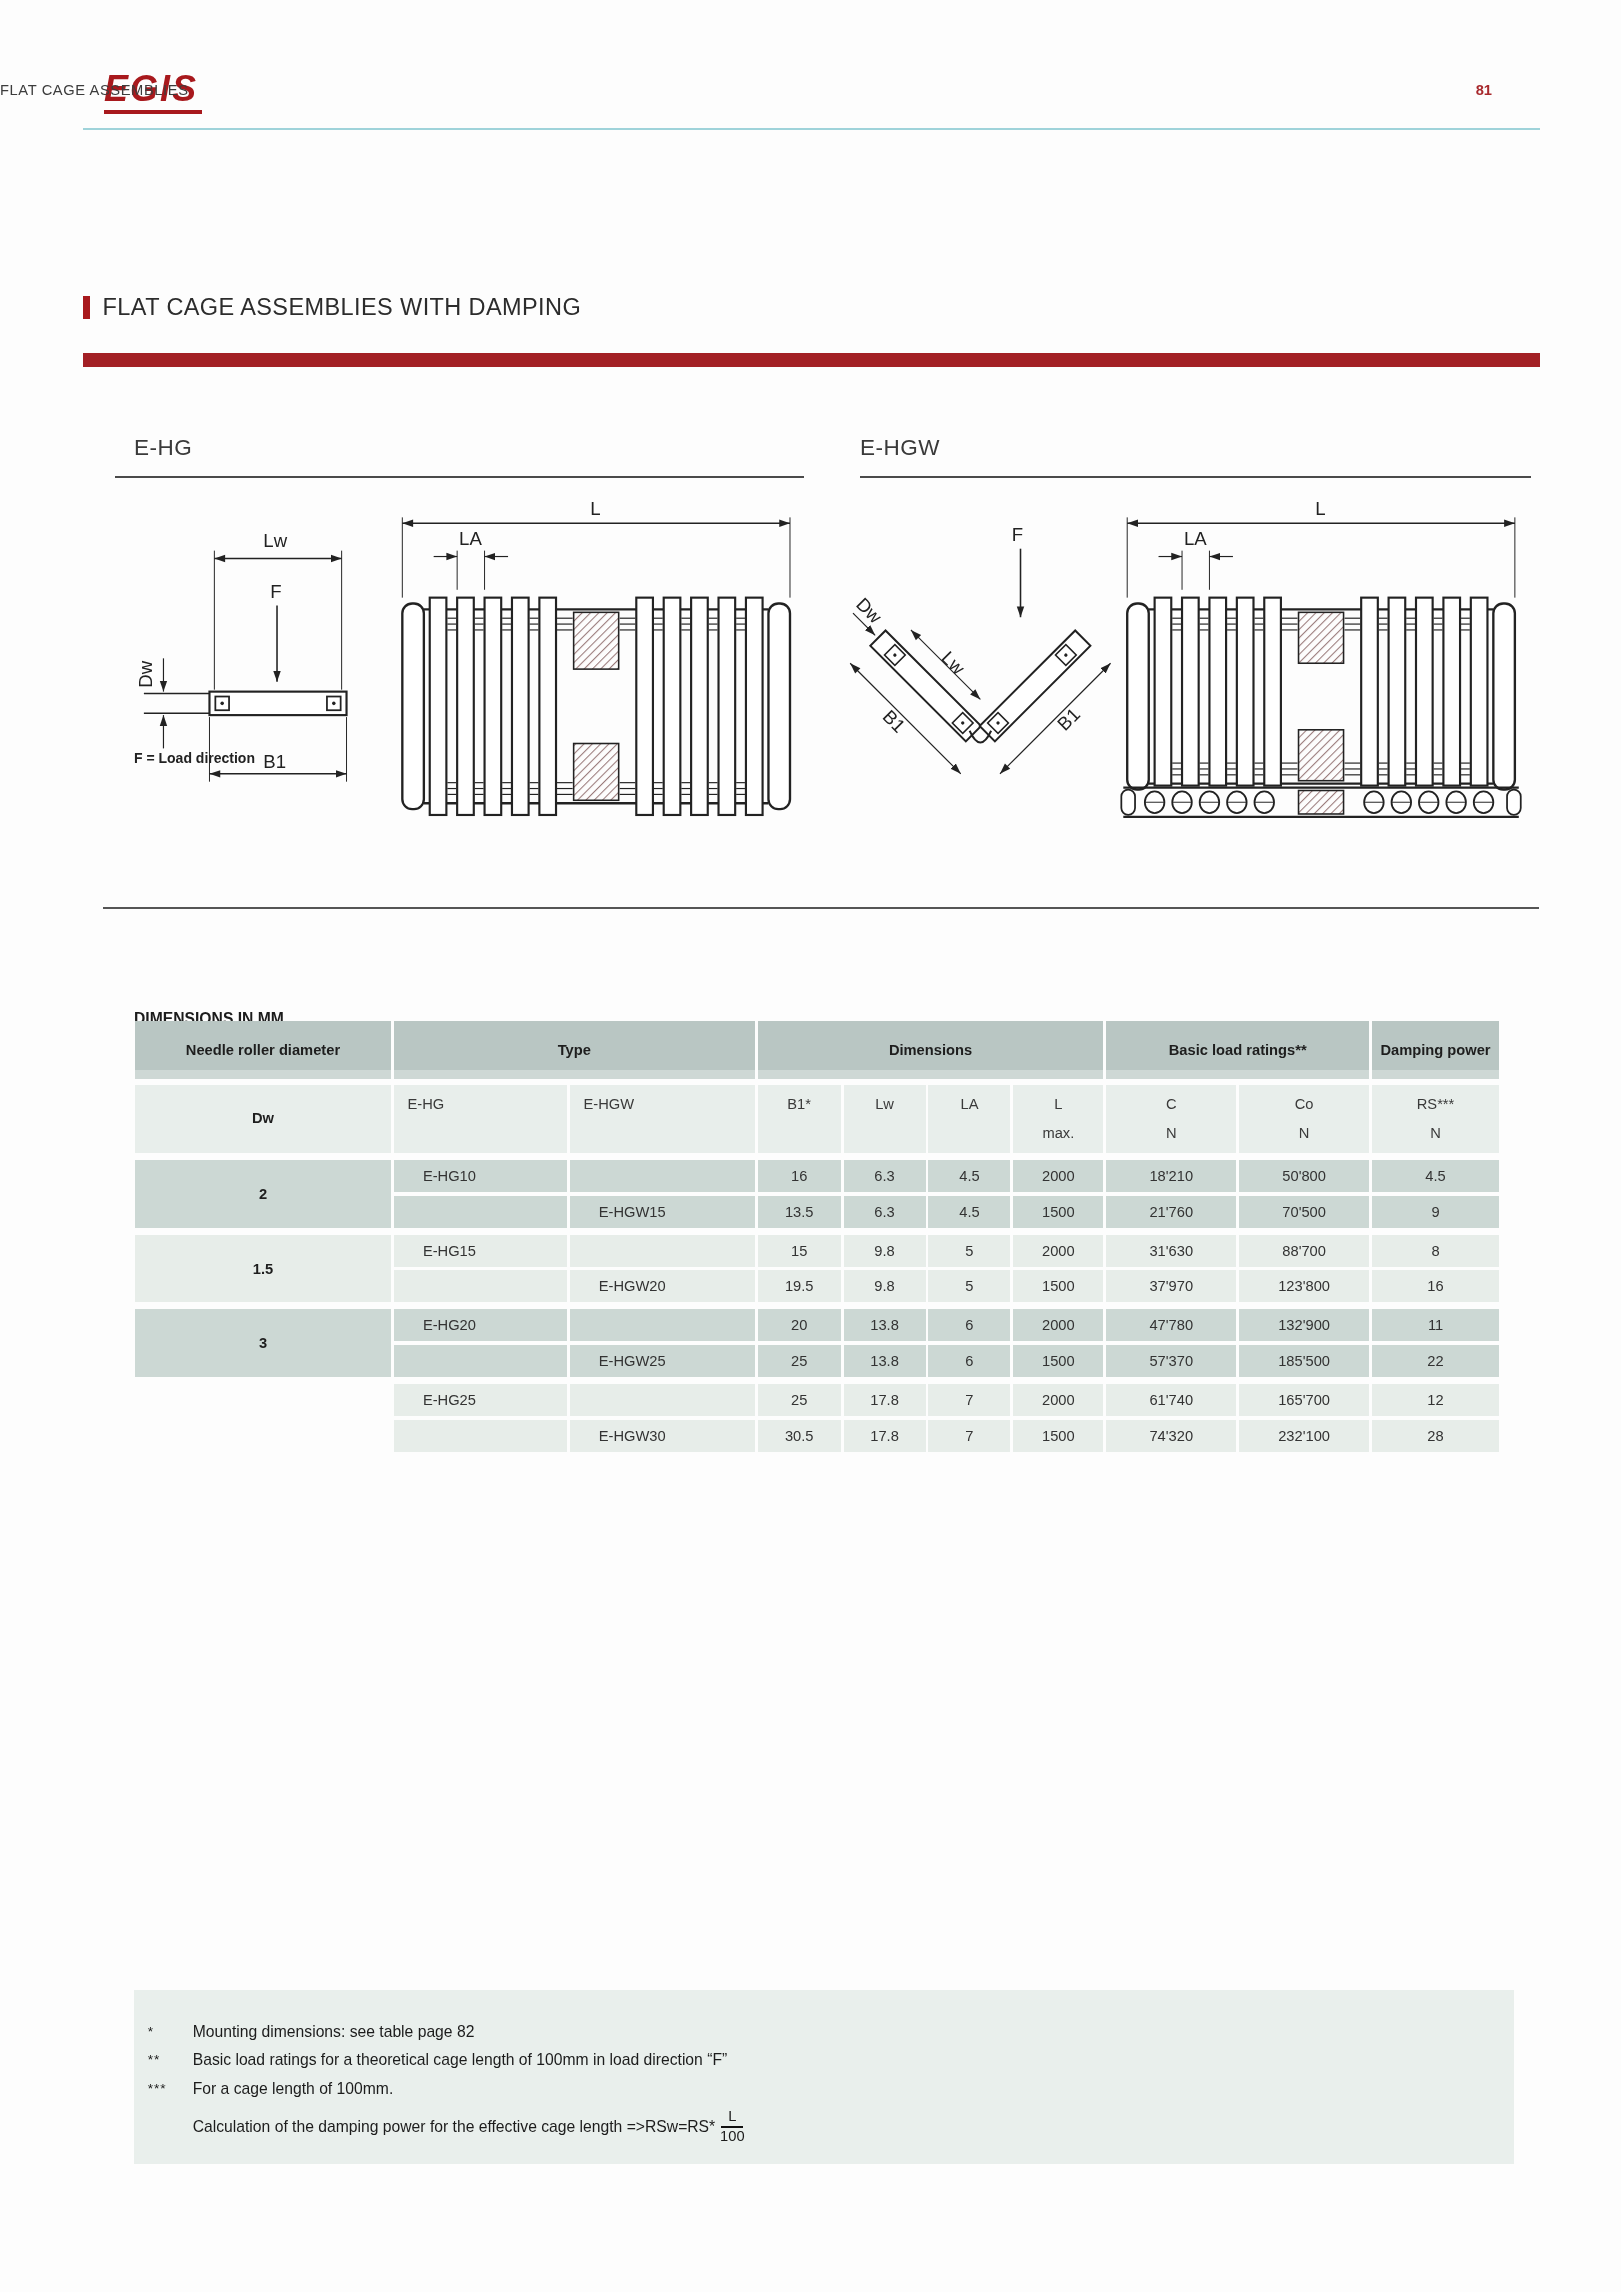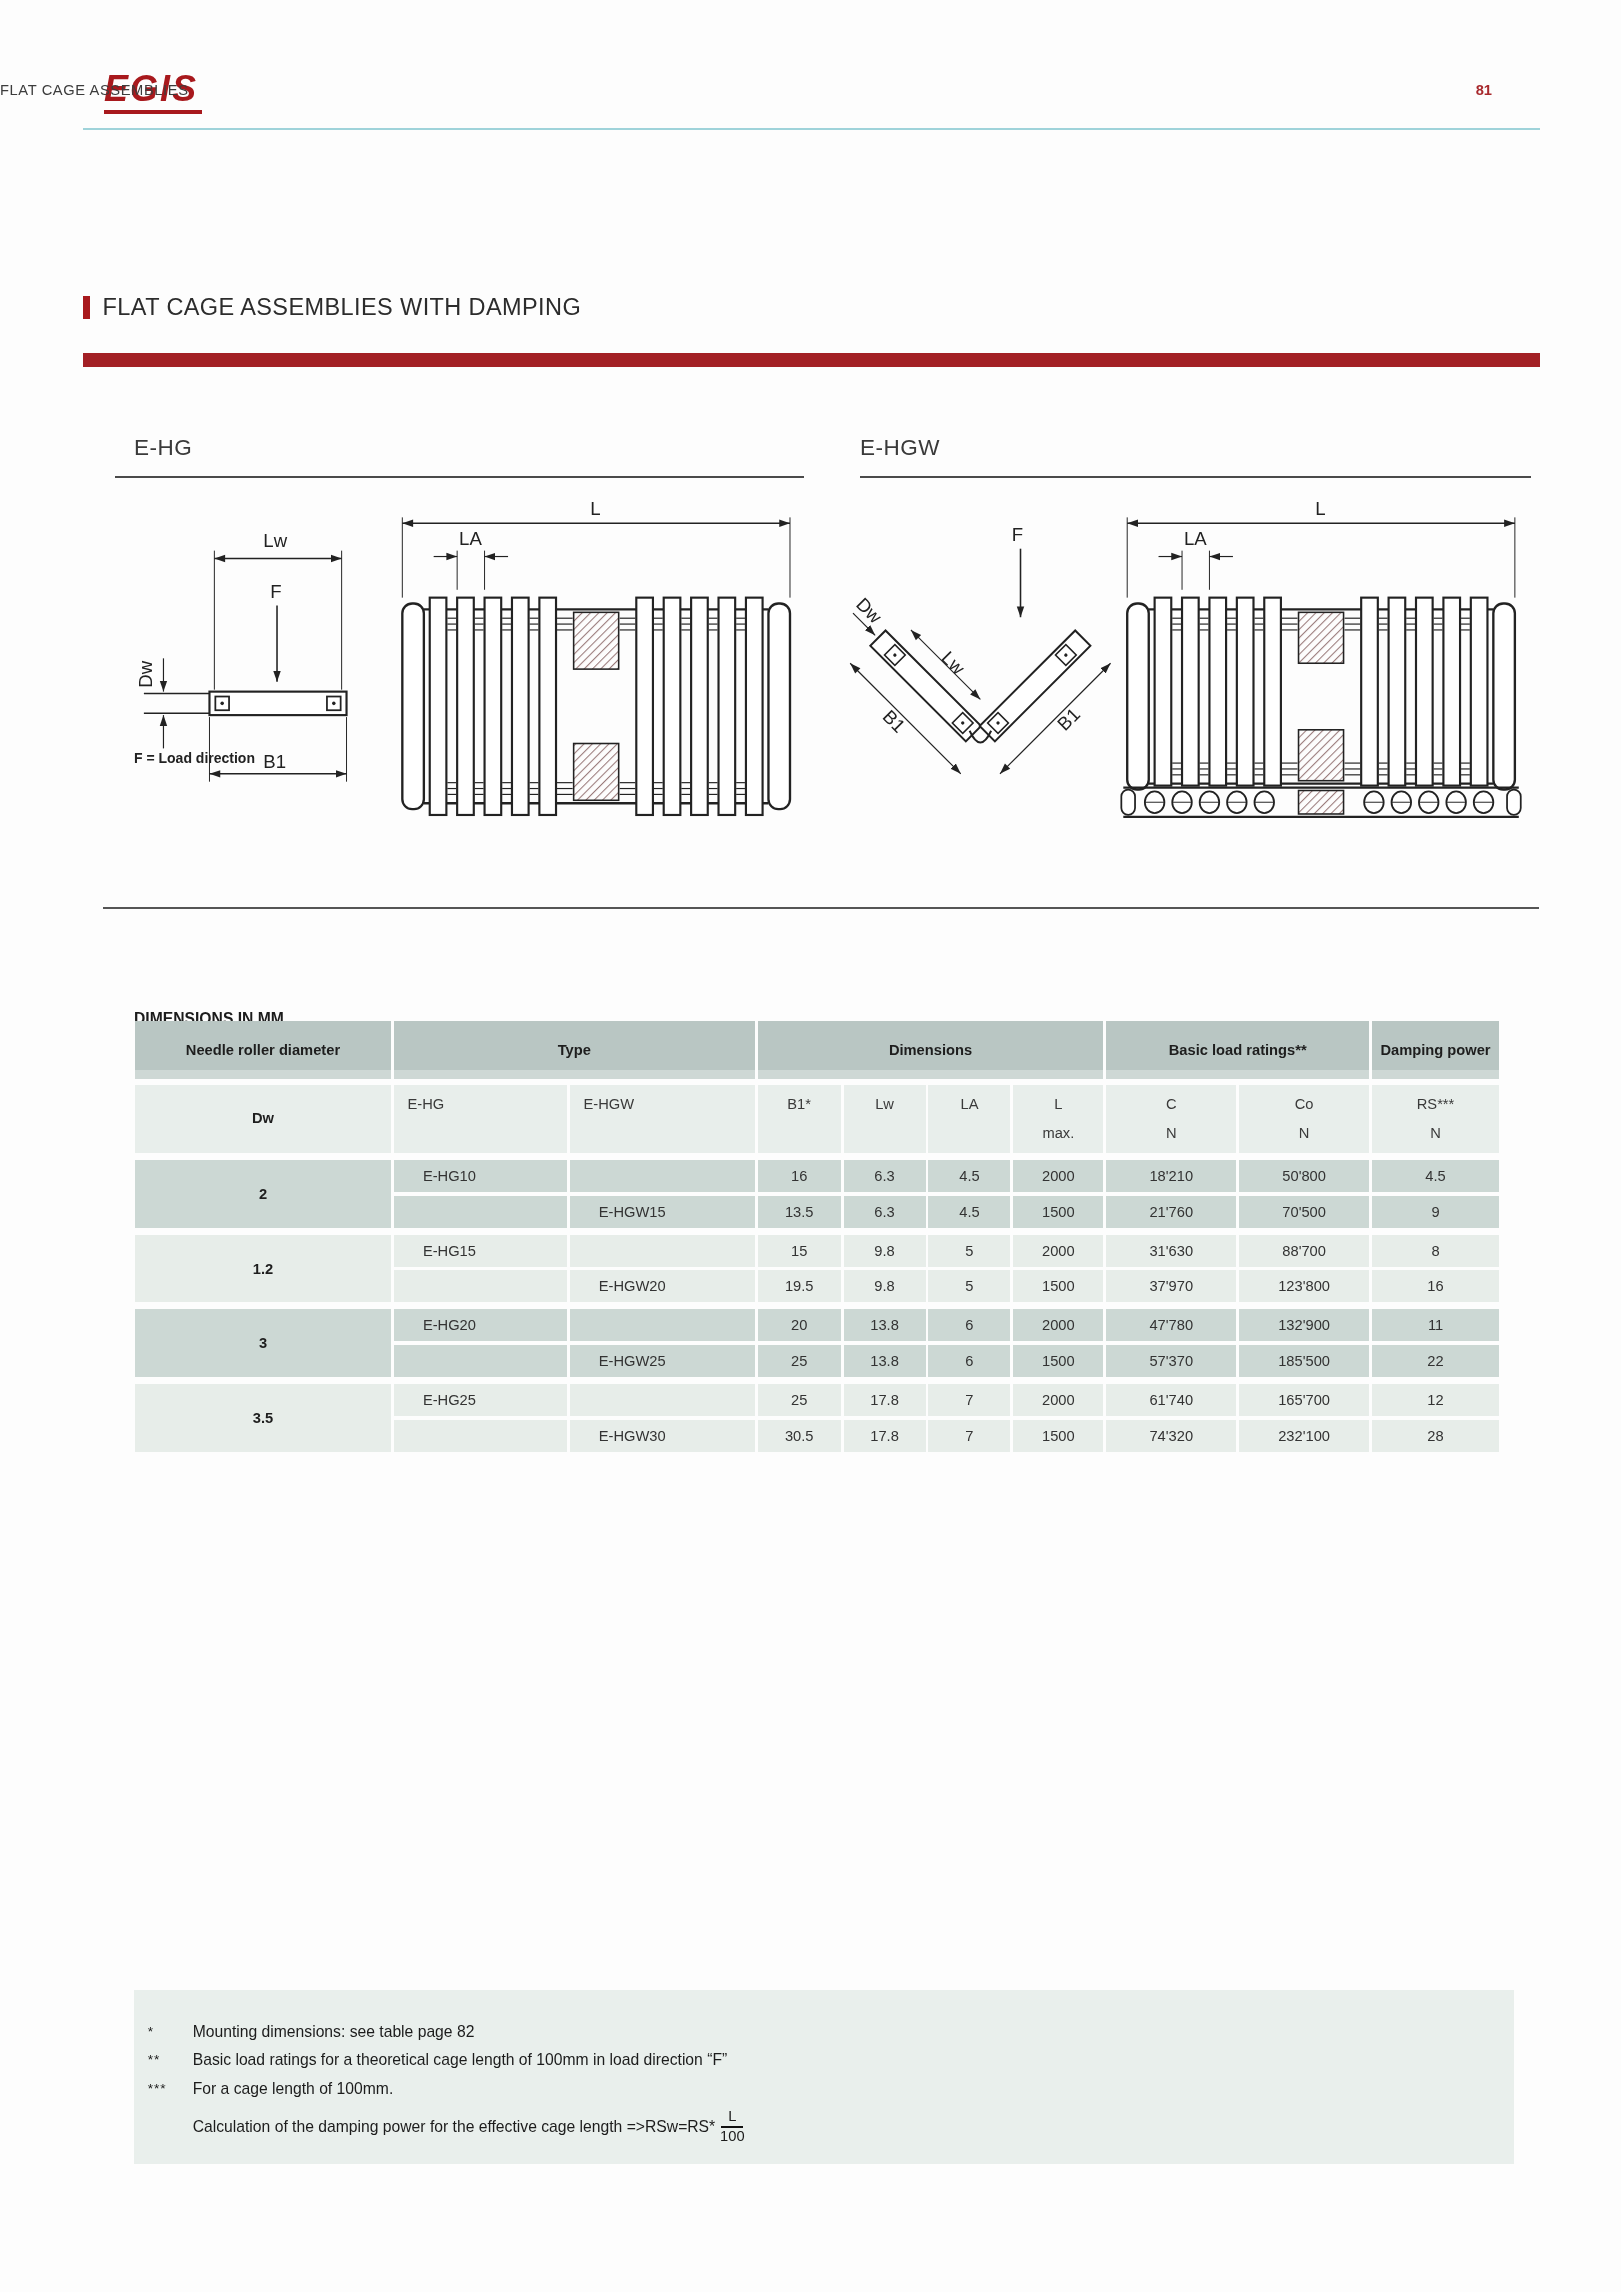--- a/index.html
+++ b/index.html
@@ -428,21 +428,21 @@
           <div class="cell cl" style="grid-area: 2 / 3;">E-HGW15</div>
           <div class="cell" style="grid-area: 2 / 4;">13.5</div>
           <div class="cell" style="grid-area: 2 / 5;">6.3</div>
           <div class="cell" style="grid-area: 2 / 6;">4.5</div>
           <div class="cell" style="grid-area: 2 / 7;">1500</div>
           <div class="cell" style="grid-area: 2 / 8;">21'760</div>
           <div class="cell" style="grid-area: 2 / 9;">70'500</div>
           <div class="cell" style="grid-area: 2 / 10;">9</div>
         </div>
         <div class="grid10 tgroup light">
-          <div class="cell dwc" style="grid-area: 1 / 1 / 3;">1.2</div>
+          <div class="cell dwc" style="grid-area: 1 / 1 / 3;">1.5</div>
           <div class="cell cl" style="grid-area: 1 / 2;">E-HG15</div>
           <div class="cell cl" style="grid-area: 1 / 3;"></div>
           <div class="cell" style="grid-area: 1 / 4;">15</div>
           <div class="cell" style="grid-area: 1 / 5;">9.8</div>
           <div class="cell" style="grid-area: 1 / 6;">5</div>
           <div class="cell" style="grid-area: 1 / 7;">2000</div>
           <div class="cell" style="grid-area: 1 / 8;">31'630</div>
           <div class="cell" style="grid-area: 1 / 9;">88'700</div>
           <div class="cell" style="grid-area: 1 / 10;">8</div>
           <div class="cell cl" style="grid-area: 2 / 2;"></div>
@@ -470,21 +470,20 @@
           <div class="cell cl" style="grid-area: 2 / 3;">E-HGW25</div>
           <div class="cell" style="grid-area: 2 / 4;">25</div>
           <div class="cell" style="grid-area: 2 / 5;">13.8</div>
           <div class="cell" style="grid-area: 2 / 6;">6</div>
           <div class="cell" style="grid-area: 2 / 7;">1500</div>
           <div class="cell" style="grid-area: 2 / 8;">57'370</div>
           <div class="cell" style="grid-area: 2 / 9;">185'500</div>
           <div class="cell" style="grid-area: 2 / 10;">22</div>
         </div>
         <div class="grid10 tgroup light">
-          <div class="cell dwc" style="grid-area: 1 / 1 / 3;">3.5</div>
           <div class="cell cl" style="grid-area: 1 / 2;">E-HG25</div>
           <div class="cell cl" style="grid-area: 1 / 3;"></div>
           <div class="cell" style="grid-area: 1 / 4;">25</div>
           <div class="cell" style="grid-area: 1 / 5;">17.8</div>
           <div class="cell" style="grid-area: 1 / 6;">7</div>
           <div class="cell" style="grid-area: 1 / 7;">2000</div>
           <div class="cell" style="grid-area: 1 / 8;">61'740</div>
           <div class="cell" style="grid-area: 1 / 9;">165'700</div>
           <div class="cell" style="grid-area: 1 / 10;">12</div>
           <div class="cell cl" style="grid-area: 2 / 2;"></div>

